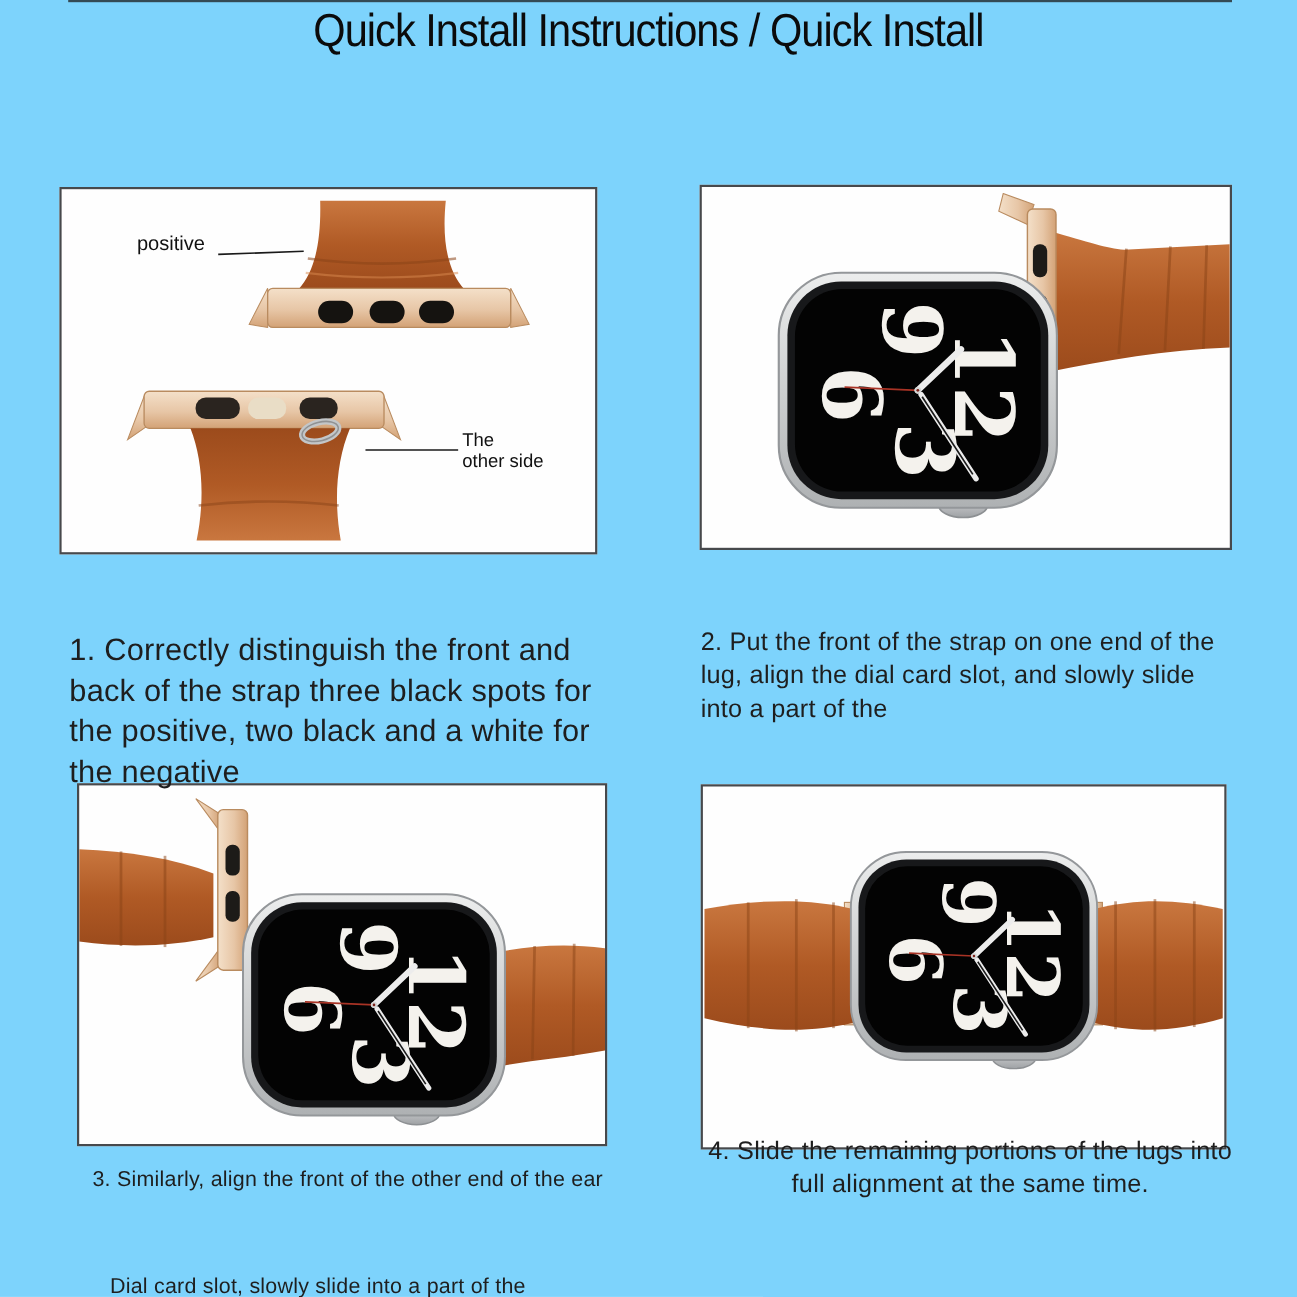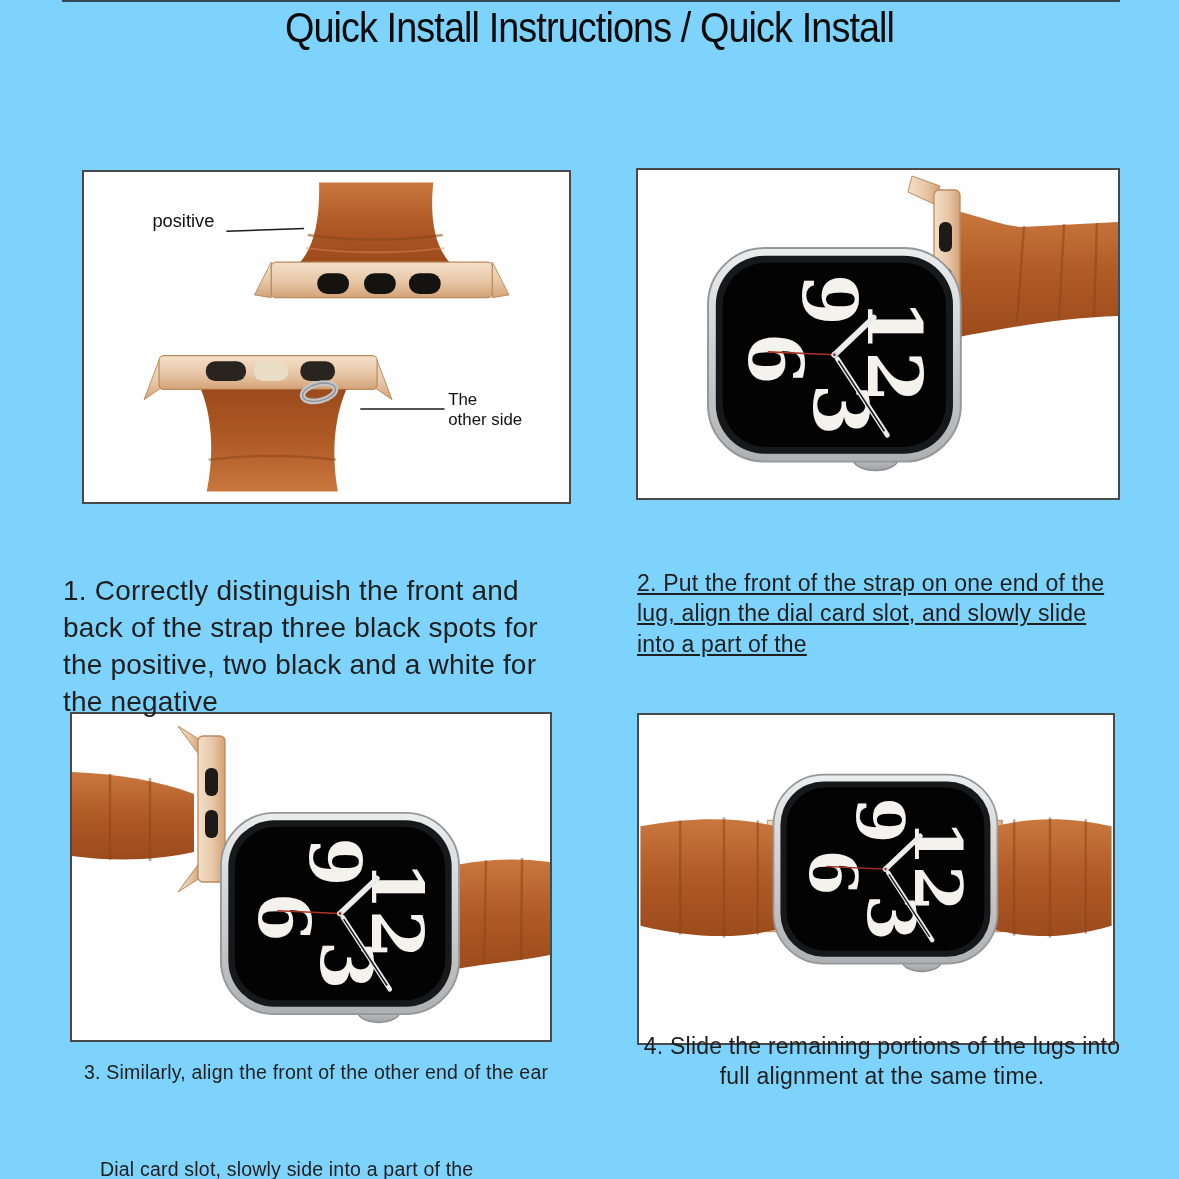--- a/index.html
+++ b/index.html
@@ -16,30 +16,30 @@
     position:absolute; left:0; right:0; top:4px; margin:0;
     text-align:center; font-size:42px; font-weight:400; color:#0b0b0b;
     letter-spacing:-1px; transform:scaleX(.9); transform-origin:50% 50%;
     white-space:nowrap;
   }
   .panel{
     position:absolute; box-sizing:border-box;
     border:2px solid #47494c; background:#fefefe;
   }
   .panel svg{display:block; width:100%; height:100%;}
-  #panel1{left:82px; top:170px; width:489px; height:334px;padding-left:31px;}
+  #panel1{left:54px; top:170px; width:489px; height:334px;padding-left:31px;}
   #panel2{left:636px; top:168px; width:484px; height:332px;}
   #panel3{left:70px; top:712px; width:482px; height:330px;}
   #panel4{left:637px; top:713px; width:478px; height:332px;}
   .step{
     position:absolute; color:#1e1e1e; font-size:28px; line-height:1.32;
     letter-spacing:.2px;
   }
   #step1{left:63px;  top:545px;  width:514px;}
-  #step2{left:637px; top:545px;  width:478px; font-size:23px;text-decoration:underline;}
+  #step2{left:637px; top:545px;  width:478px; font-size:23px;}
   #step3{left:84px;  top:1040px; width:514px; font-size:19.5px;}
   #step4{left:641px; top:1008px; width:482px; font-size:23px;text-align:center;}
   #footnote{
     position:absolute; left:100px; top:1138px; width:480px;
     font-size:19.5px; color:#1e1e1e; letter-spacing:.2px;
   }
   text.callout{ font-family:"Liberation Sans", sans-serif; fill:#111; }
   text.numeral{
     font-family:"DejaVu Serif", serif; font-weight:bold; fill:#f4f2ed;
   }
@@ -205,15 +205,15 @@
         <line x1="448" y1="105" x2="448" y2="220" stroke="#8a4417" stroke-width="2.5" opacity=".5"></line>
       </g>
       <use href="#watch" transform="translate(133,59) scale(0.873)"></use>
     </svg>
   </div>
 
   <p class="step" id="step1">1. Correctly distinguish the front and back of the strap three black spots for the positive, two black and a white for the negative</p>
   <p class="step" id="step2">2. Put the front of the strap on one end of the lug, align the dial card slot, and slowly slide into a part of the</p>
   <p class="step" id="step3">3. Similarly, align the front of the other end of the ear</p>
   <p class="step" id="step4">4. Slide the remaining portions of the lugs into full alignment at the same time.</p>
-  <p id="footnote">Dial card slot, slowly side into a part of the</p>
+  <p id="footnote">Dial card slot, slowly slide into a part of the</p>
 
 </div>
 
 </body></html>

